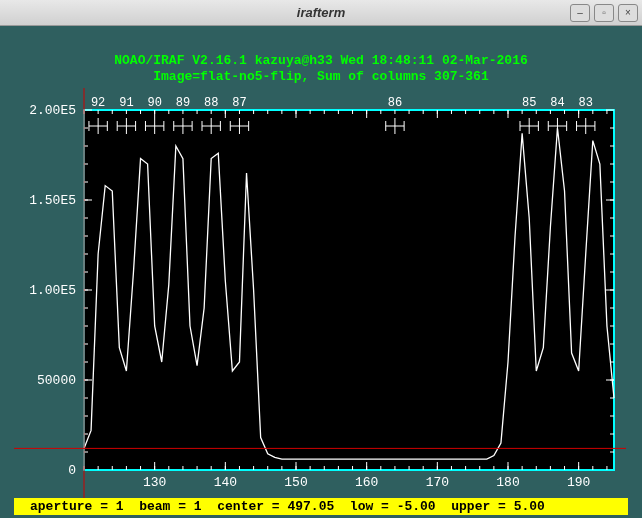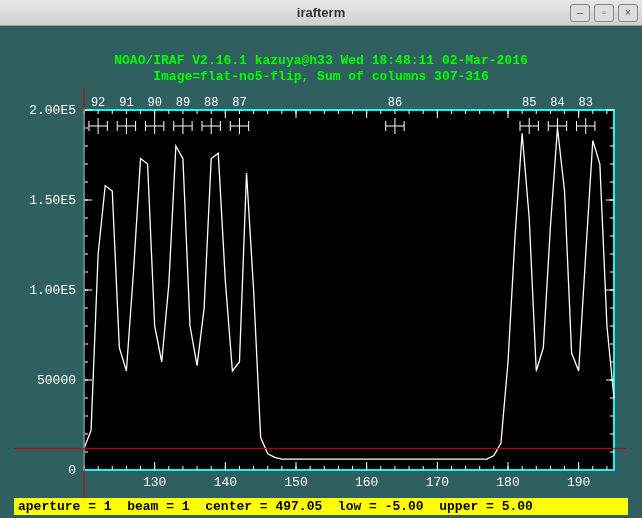--- a/index.html
+++ b/index.html
@@ -15,21 +15,21 @@
     background: linear-gradient(#e8e8e8, #d0d0d0);
     border-bottom: 1px solid #999;
     display: flex;
     align-items: center;
     justify-content: center;
     position: relative;
     font-family: sans-serif;
     font-size: 13px;
     color: #333;
   }
-  .titlebar-title { font-weight: bold; }
+  .titlebar-title { font-weight: bold; font-style: italic; }
   .titlebar-controls {
     position: absolute;
     right: 4px;
     display: flex;
     gap: 4px;
   }
   .tbtn {
     width: 20px;
     height: 18px;
     border: 1px solid #888;
@@ -55,42 +55,42 @@
   }
   .plot-wrap {
     position: relative;
     margin-top: 2px;
   }
   .plot-svg { display: block; }
   .statusbar {
     background: #ffff00;
     color: #000;
     font-size: 13px;
-    padding: 1px 4px;
+    padding: 1px 16px;
     font-weight: bold;
     white-space: pre;
     margin-top: 0px;
   }
 </style>
 </head>
 <body>
 
 <div class="titlebar">
   <span class="titlebar-title">irafterm</span>
   <div class="titlebar-controls">
     <div class="tbtn">–</div>
     <div class="tbtn">▫</div>
     <div class="tbtn">×</div>
   </div>
 </div>
 
 <div class="app">
   <div class="header">
     <div>NOAO/IRAF V2.16.1 kazuya@h33 Wed 18:48:11 02-Mar-2016</div>
-    <div>Image=flat-no5-flip, Sum of columns 307-316</div>
+    <div>Image=flat-no5-flip, Sum of columns 307-361</div>
   </div>
 
   <div class="plot-wrap">
     <svg class="plot-svg" id="plot" width="612" height="410">
         <rect x="70" y="22" width="530" height="360" fill="#000"></rect>
         <rect x="70" y="22" width="530" height="360" fill="none" stroke="#00ffff" stroke-width="2"></rect>
         <line x1="70" y1="292" x2="78" y2="292" stroke="#fff" stroke-width="1"></line>
         <line x1="592" y1="292" x2="600" y2="292" stroke="#fff" stroke-width="1"></line>
         <text x="62" y="296" fill="#fff" font-family="Courier New" font-size="13" text-anchor="end">50000</text>
         <line x1="70" y1="202" x2="78" y2="202" stroke="#fff" stroke-width="1"></line>

